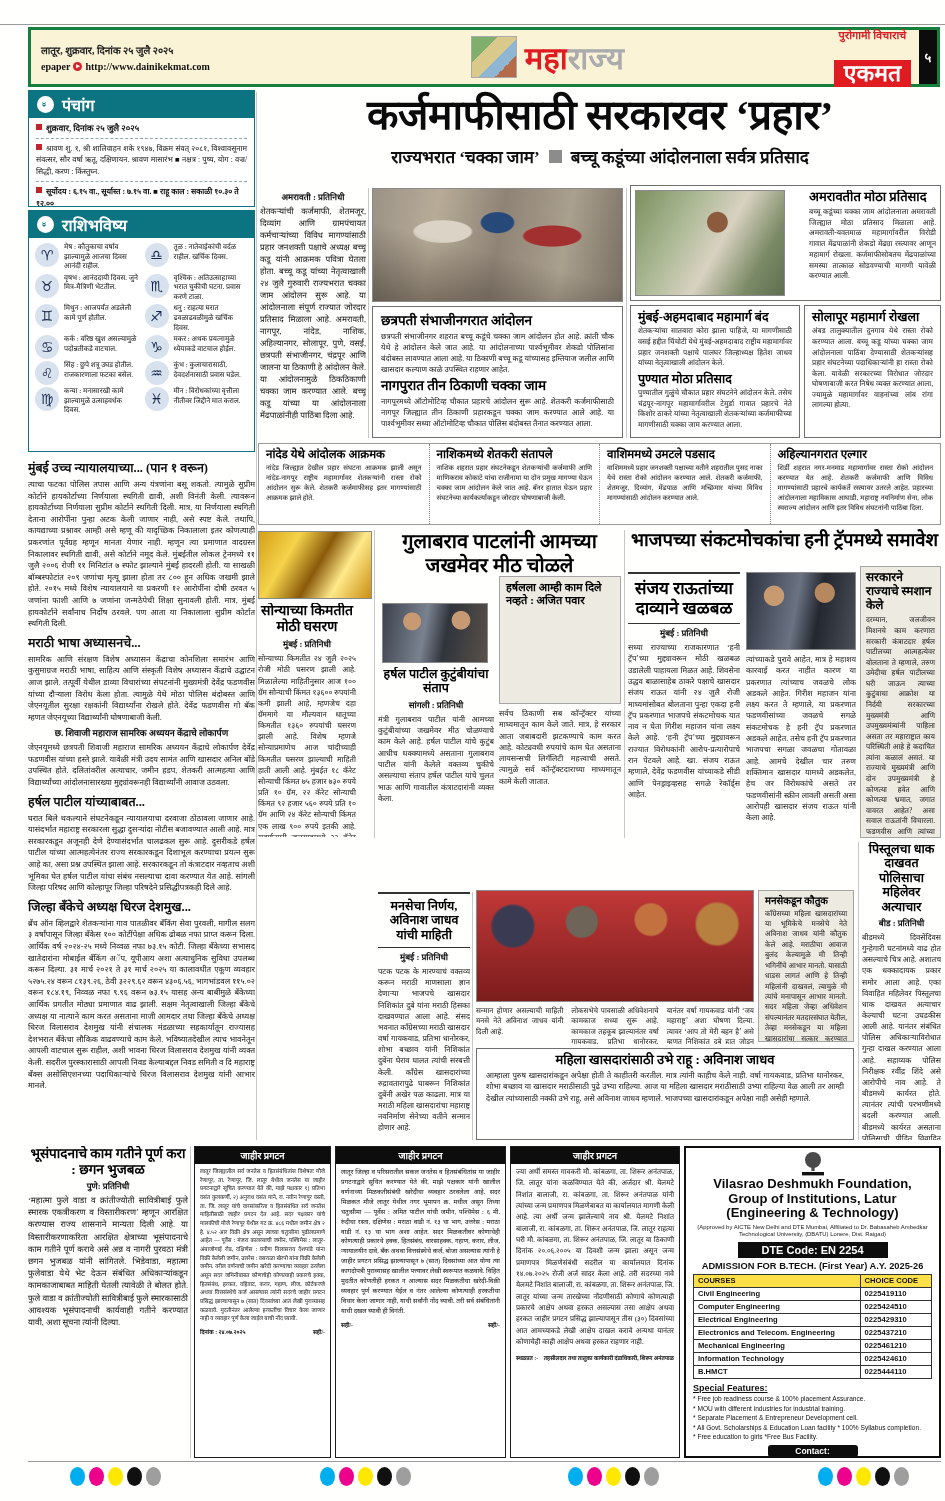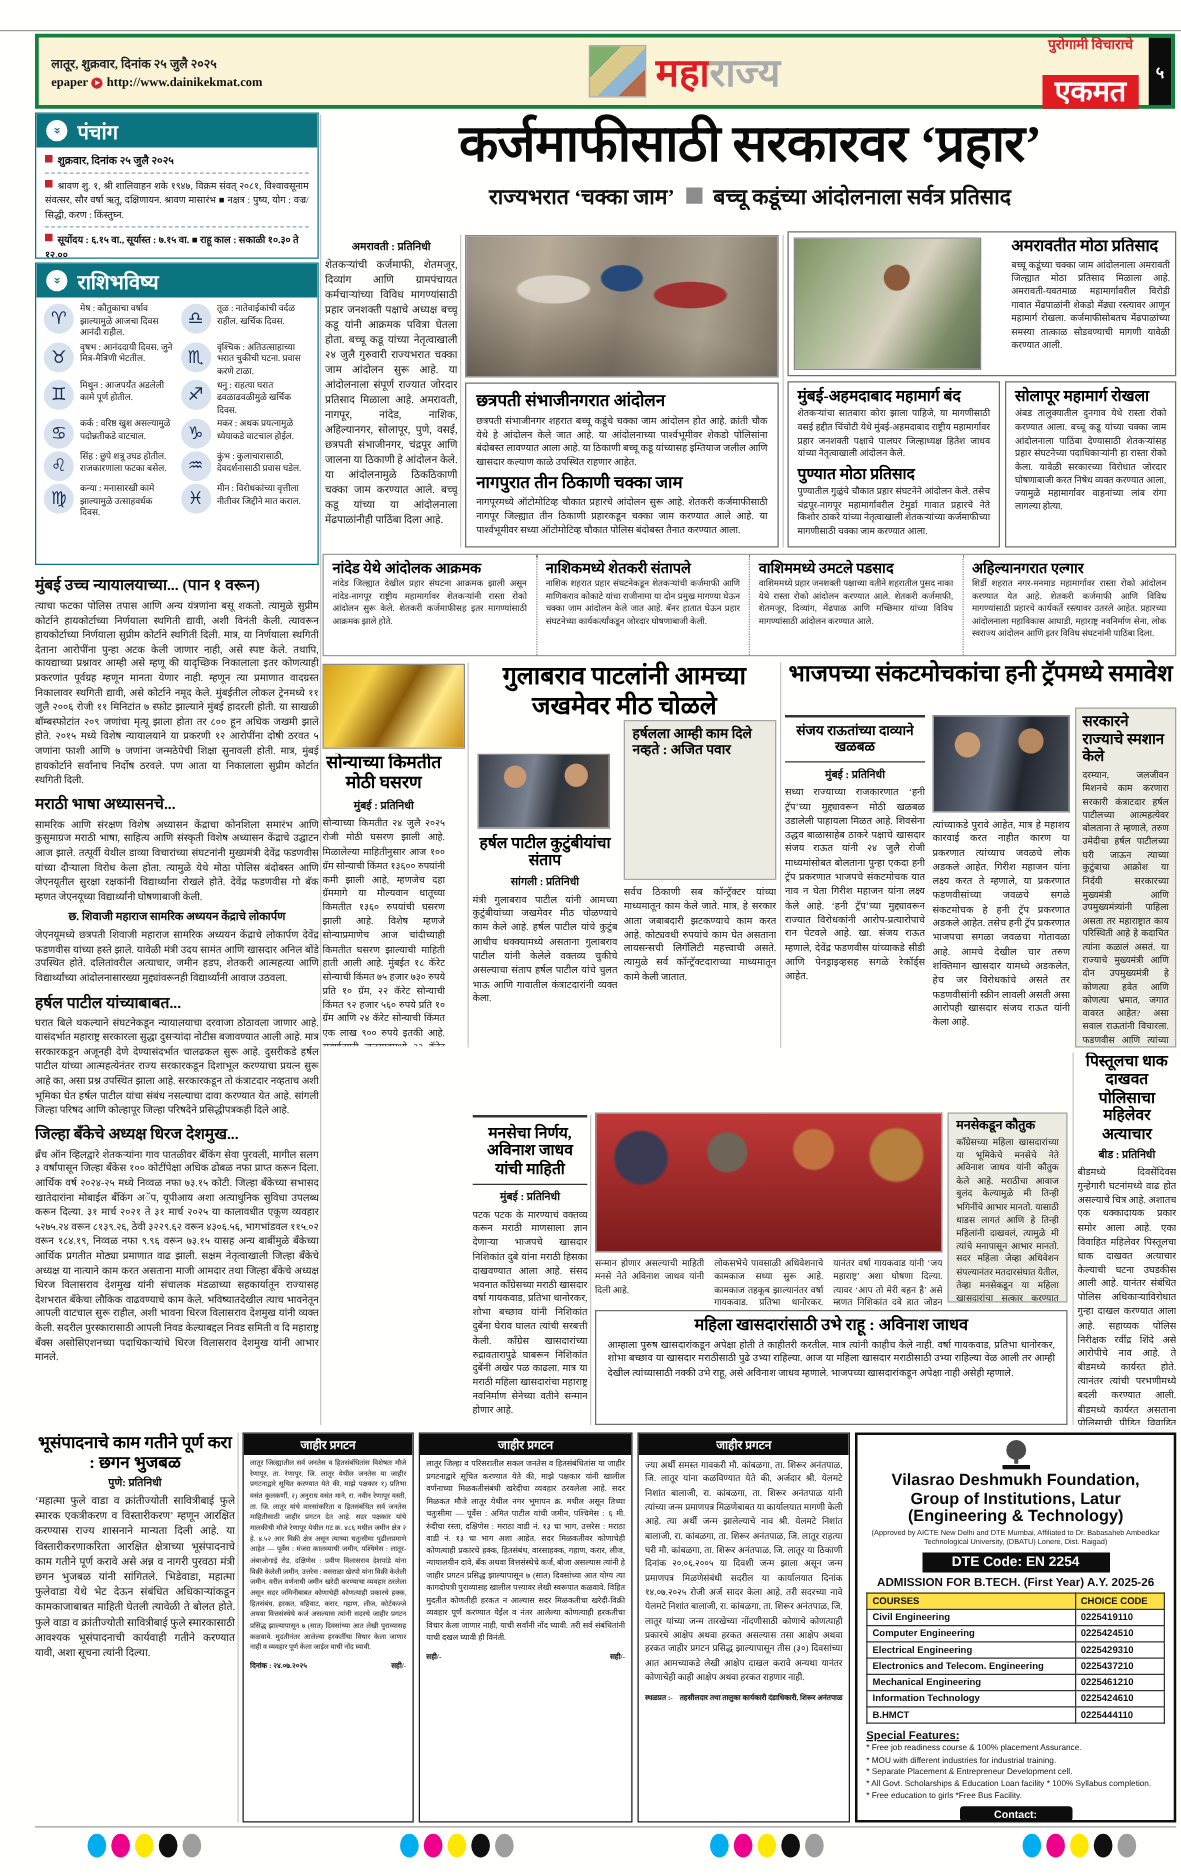--- a/index.html
+++ b/index.html
@@ -330,21 +330,21 @@
   </div>
   <div class="abs" style="left:499px;top:708px;width:122px;height:129px;overflow:hidden;">
     <div class="bodytxt" style="font-size:7.8px;">सर्वच ठिकाणी सब कॉन्ट्रॅक्टर यांच्या माध्यमातून काम केले जाते. मात्र, हे सरकार आता जबाबदारी झटकण्याचे काम करत आहे. कोट्यवधी रुपयांचे काम घेत असताना लायसन्सची लिगॅलिटी महत्त्वाची असते. त्यामुळे सर्व कॉन्ट्रॅक्टदाराच्या माध्यमातून कामे केली जातात.</div>
   </div>
   <div class="vr" style="left:624px;top:530px;height:308px;"></div>
 
   <div class="abs" style="left:628px;top:530px;width:313px;height:36px;">
     <div class="story-title" style="font-size:18.5px;text-align:center;">भाजपच्या संकटमोचकांचा हनी ट्रॅपमध्ये समावेश</div>
   </div>
   <div class="abs" style="left:628px;top:572px;width:112px;height:266px;overflow:hidden;">
-    <div class="rulehead story-title" style="font-size:11px;">संजय राऊतांच्या दाव्याने खळबळ</div>
+    <div class="rulehead story-title" style="font-size:17px;">संजय राऊतांच्या दाव्याने खळबळ</div>
     <div class="byline">मुंबई : प्रतिनिधी</div>
     <div class="bodytxt" style="font-size:7.8px;">सध्या राज्याच्या राजकारणात ‘हनी ट्रॅप’च्या मुद्द्यावरून मोठी खळबळ उडालेली पाहायला मिळत आहे. शिवसेना उद्धव बाळासाहेब ठाकरे पक्षाचे खासदार संजय राऊत यांनी २४ जुलै रोजी माध्यमांसोबत बोलताना पुन्हा एकदा हनी ट्रॅप प्रकरणात भाजपचे संकटमोचक यात नाव न घेता गिरीश महाजन यांना लक्ष्य केले आहे. ‘हनी ट्रॅप’च्या मुद्द्यावरून राज्यात विरोधकांनी आरोप-प्रत्यारोपाचे रान पेटवले आहे. खा. संजय राऊत म्हणाले, देवेंद्र फडणवीस यांच्याकडे सीडी आणि पेनड्राइव्हसह सगळे रेकॉर्ड्स आहेत.</div>
   </div>
   <div class="abs photo ph-fr" style="left:746px;top:572px;width:110px;height:78px;"></div>
   <div class="abs" style="left:746px;top:654px;width:110px;height:184px;overflow:hidden;">
     <div class="bodytxt" style="font-size:7.8px;">त्यांच्याकडे पुरावे आहेत, मात्र हे महाशय कारवाई करत नाहीत कारण या प्रकरणात त्यांच्याच जवळचे लोक अडकले आहेत. गिरीश महाजन यांना लक्ष्य करत ते म्हणाले, या प्रकरणात फडणवीसांच्या जवळचे सगळे संकटमोचक हे हनी ट्रॅप प्रकरणात अडकले आहेत. तसेच हनी ट्रॅप प्रकरणात भाजपचा सगळा जवळचा गोतावळा आहे. आमचे देखील चार तरुण शक्तिमान खासदार यामध्ये अडकलेत, हेच जर विरोधकांचे असते तर फडणवीसांनी स्क्रीन लावली असती असा आरोपही खासदार संजय राऊत यांनी केला आहे.</div>
   </div>
   <div class="abs gbox" style="left:860px;top:566px;width:81px;height:272px;padding:4px 5px;">
     <div class="story-title" style="font-size:12px;">सरकारने राज्याचे स्मशान केले</div>
     <div class="bodytxt" style="font-size:7.3px;margin-top:3px;">दरम्यान, जलजीवन मिशनचे काम करणारा सरकारी कंत्राटदार हर्षल पाटीलच्या आत्महत्येवर बोलताना ते म्हणाले, तरुण उमेदीचा हर्षल पाटीलच्या घरी जाऊन त्याच्या कुटुंबाचा आक्रोश या निर्दयी सरकारच्या मुख्यमंत्री आणि उपमुख्यमंत्र्यांनी पाहिला असता तर महाराष्ट्रात काय परिस्थिती आहे हे कदाचित त्यांना कळालं असतं. या राज्याचे मुख्यमंत्री आणि दोन उपमुख्यमंत्री हे कोणत्या हवेत आणि कोणत्या भ्रमात, जगात वावरत आहेत? असा सवाल राऊतांनी विचारला. फडणवीस आणि त्यांच्या दोन डेप्युटींनी या राज्याचं कसं स्मशान केलं आहे.</div>

